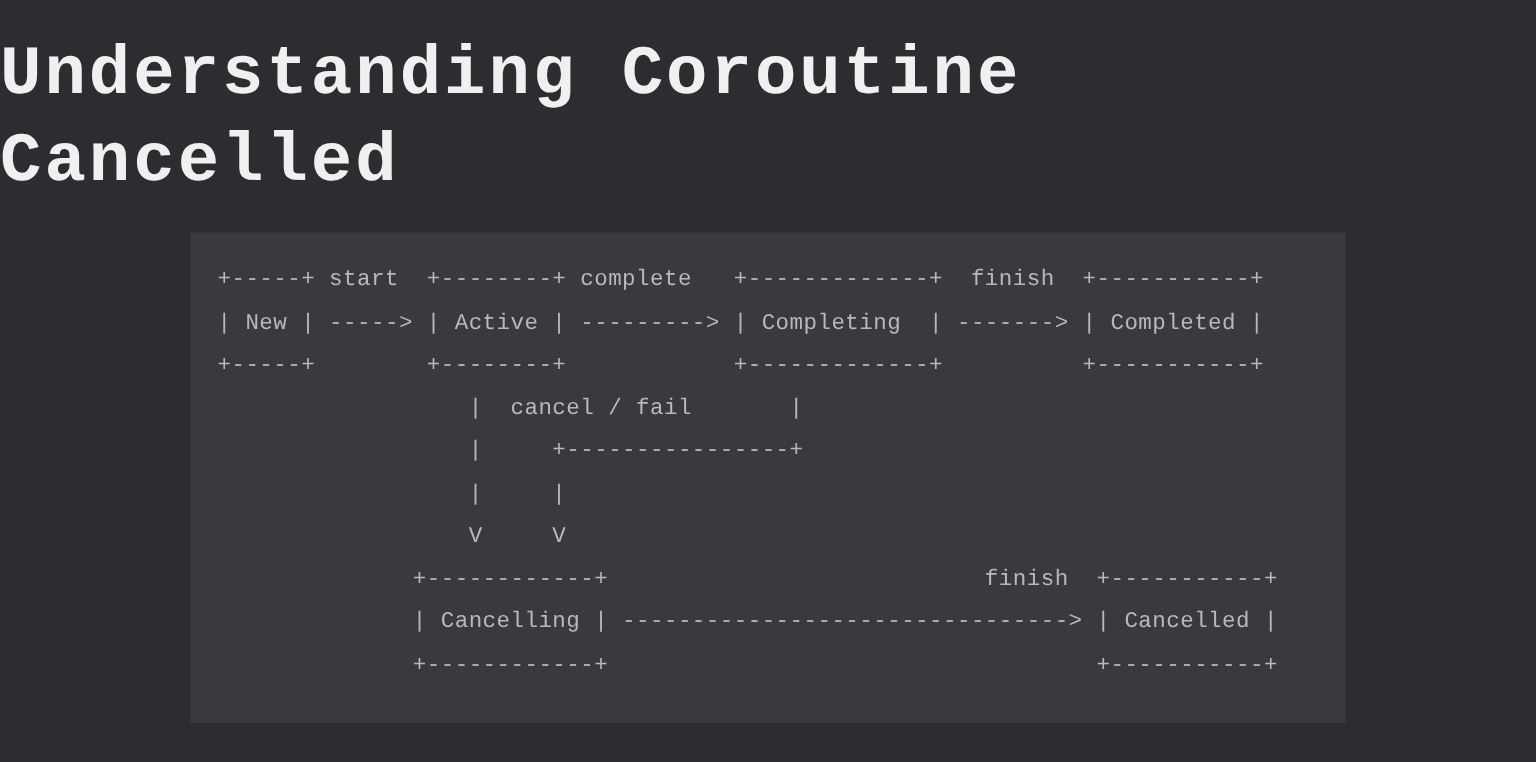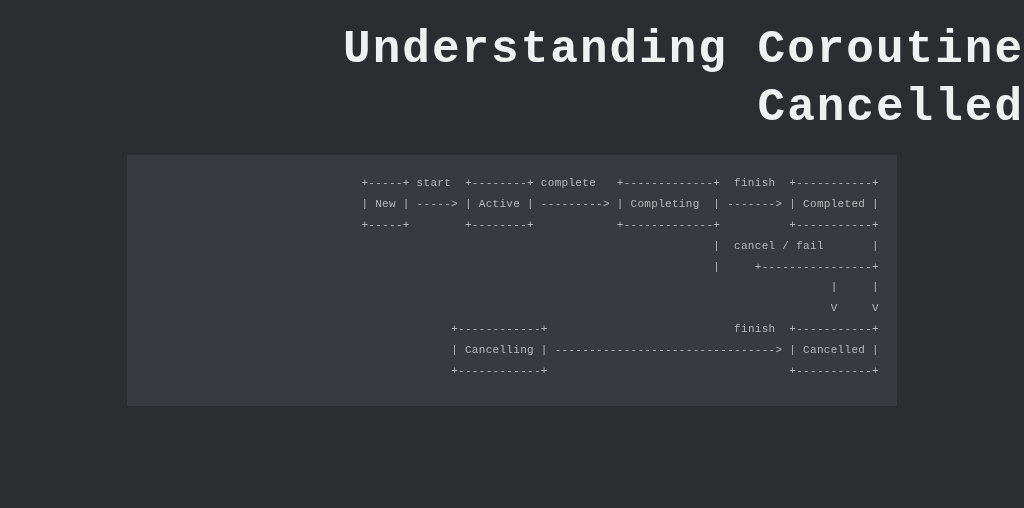--- a/index.html
+++ b/index.html
@@ -9,44 +9,43 @@
     }
     body {
       background-color: #2b2d31;
       width: 1024px;
       height: 508px;
       overflow: hidden;
       font-family: 'Courier New', Courier, monospace;
       color: #d4d4d4;
     }
     .title {
-      text-align: right;
+      text-align: left;
       font-size: 46px;
       font-weight: bold;
       color: #f0f0f0;
       line-height: 1.25;
       letter-spacing: 2px;
       padding-top: 22px;
       padding-bottom: 18px;
       font-family: 'Menlo', 'Consolas', 'Courier New', monospace;
     }
     .diagram-container {
       background-color: #383a3f;
       margin: 0 auto;
       width: 770px;
       padding: 18px 18px 24px 18px;
     }
     .diagram {
       font-family: 'Menlo', 'Consolas', 'Courier New', monospace;
-      font-size: 11px;
+      font-size: 15px;
       line-height: 1.9;
       color: #b8b8b8;
       white-space: pre;
       letter-spacing: 0.3px;
-      text-align: right;
     }
   </style>
 </head>
 <body>
 
 <div class="title">
   <div>Understanding Coroutine</div>
   <div>Cancelled</div>
 </div>
 

